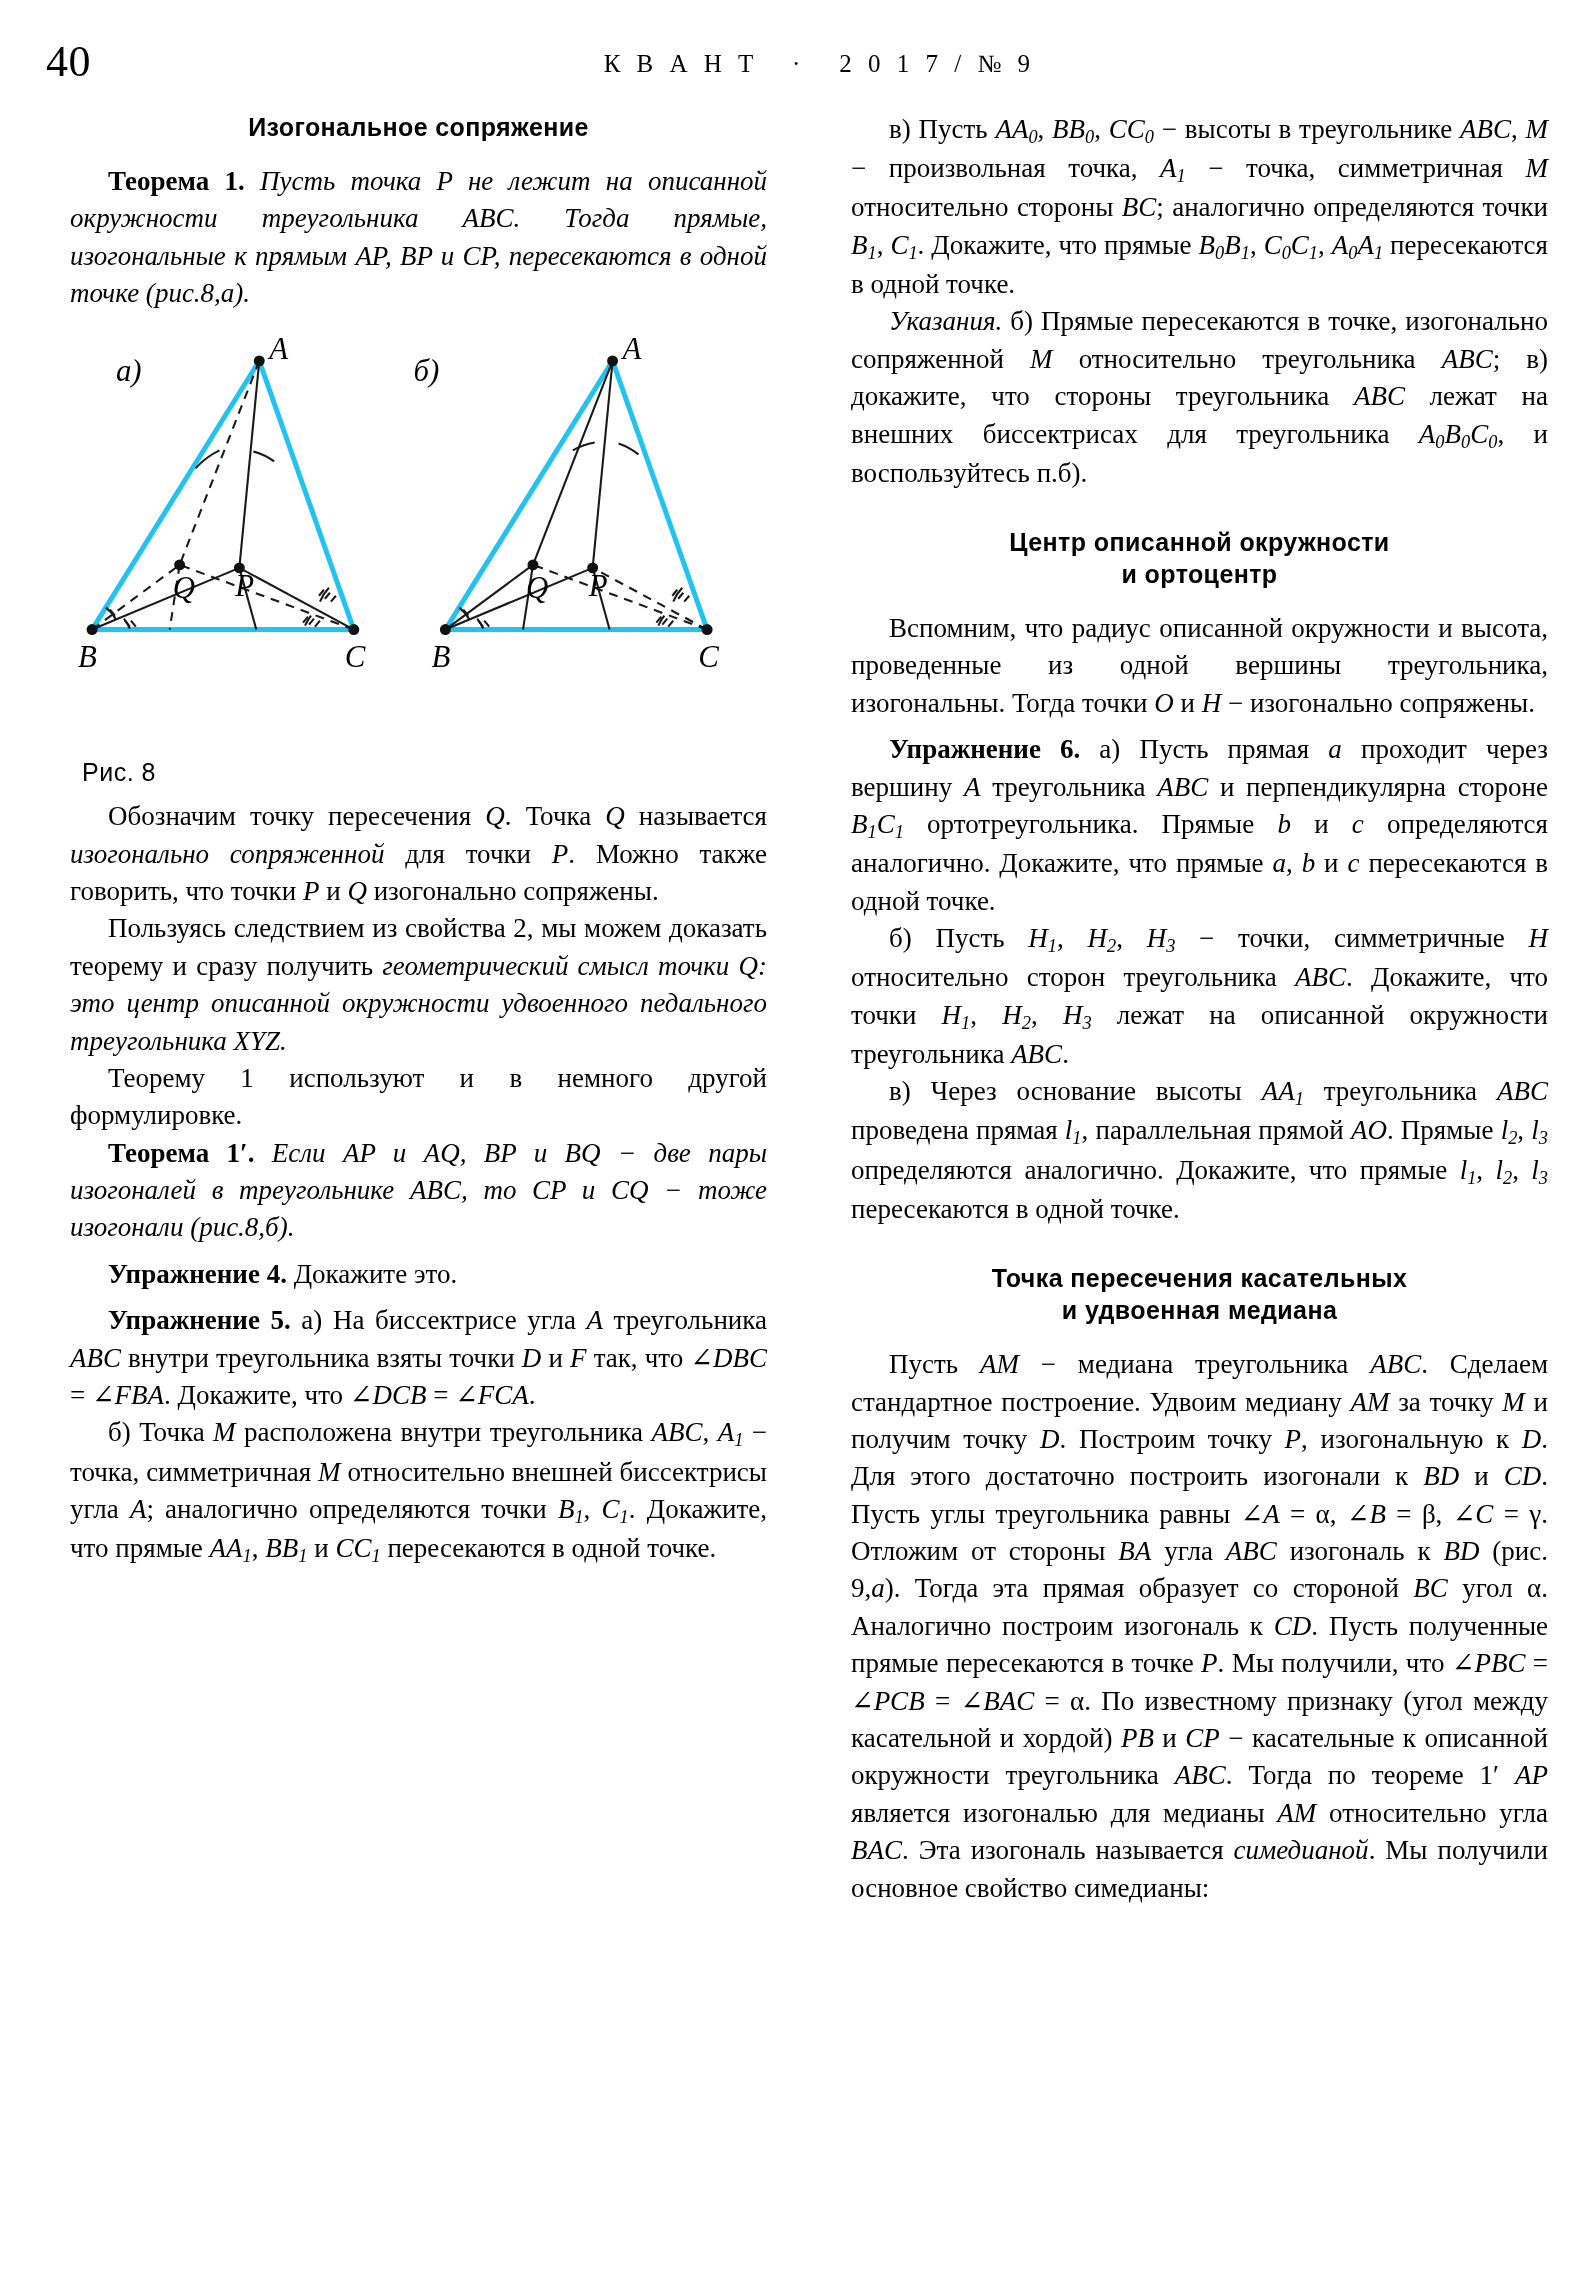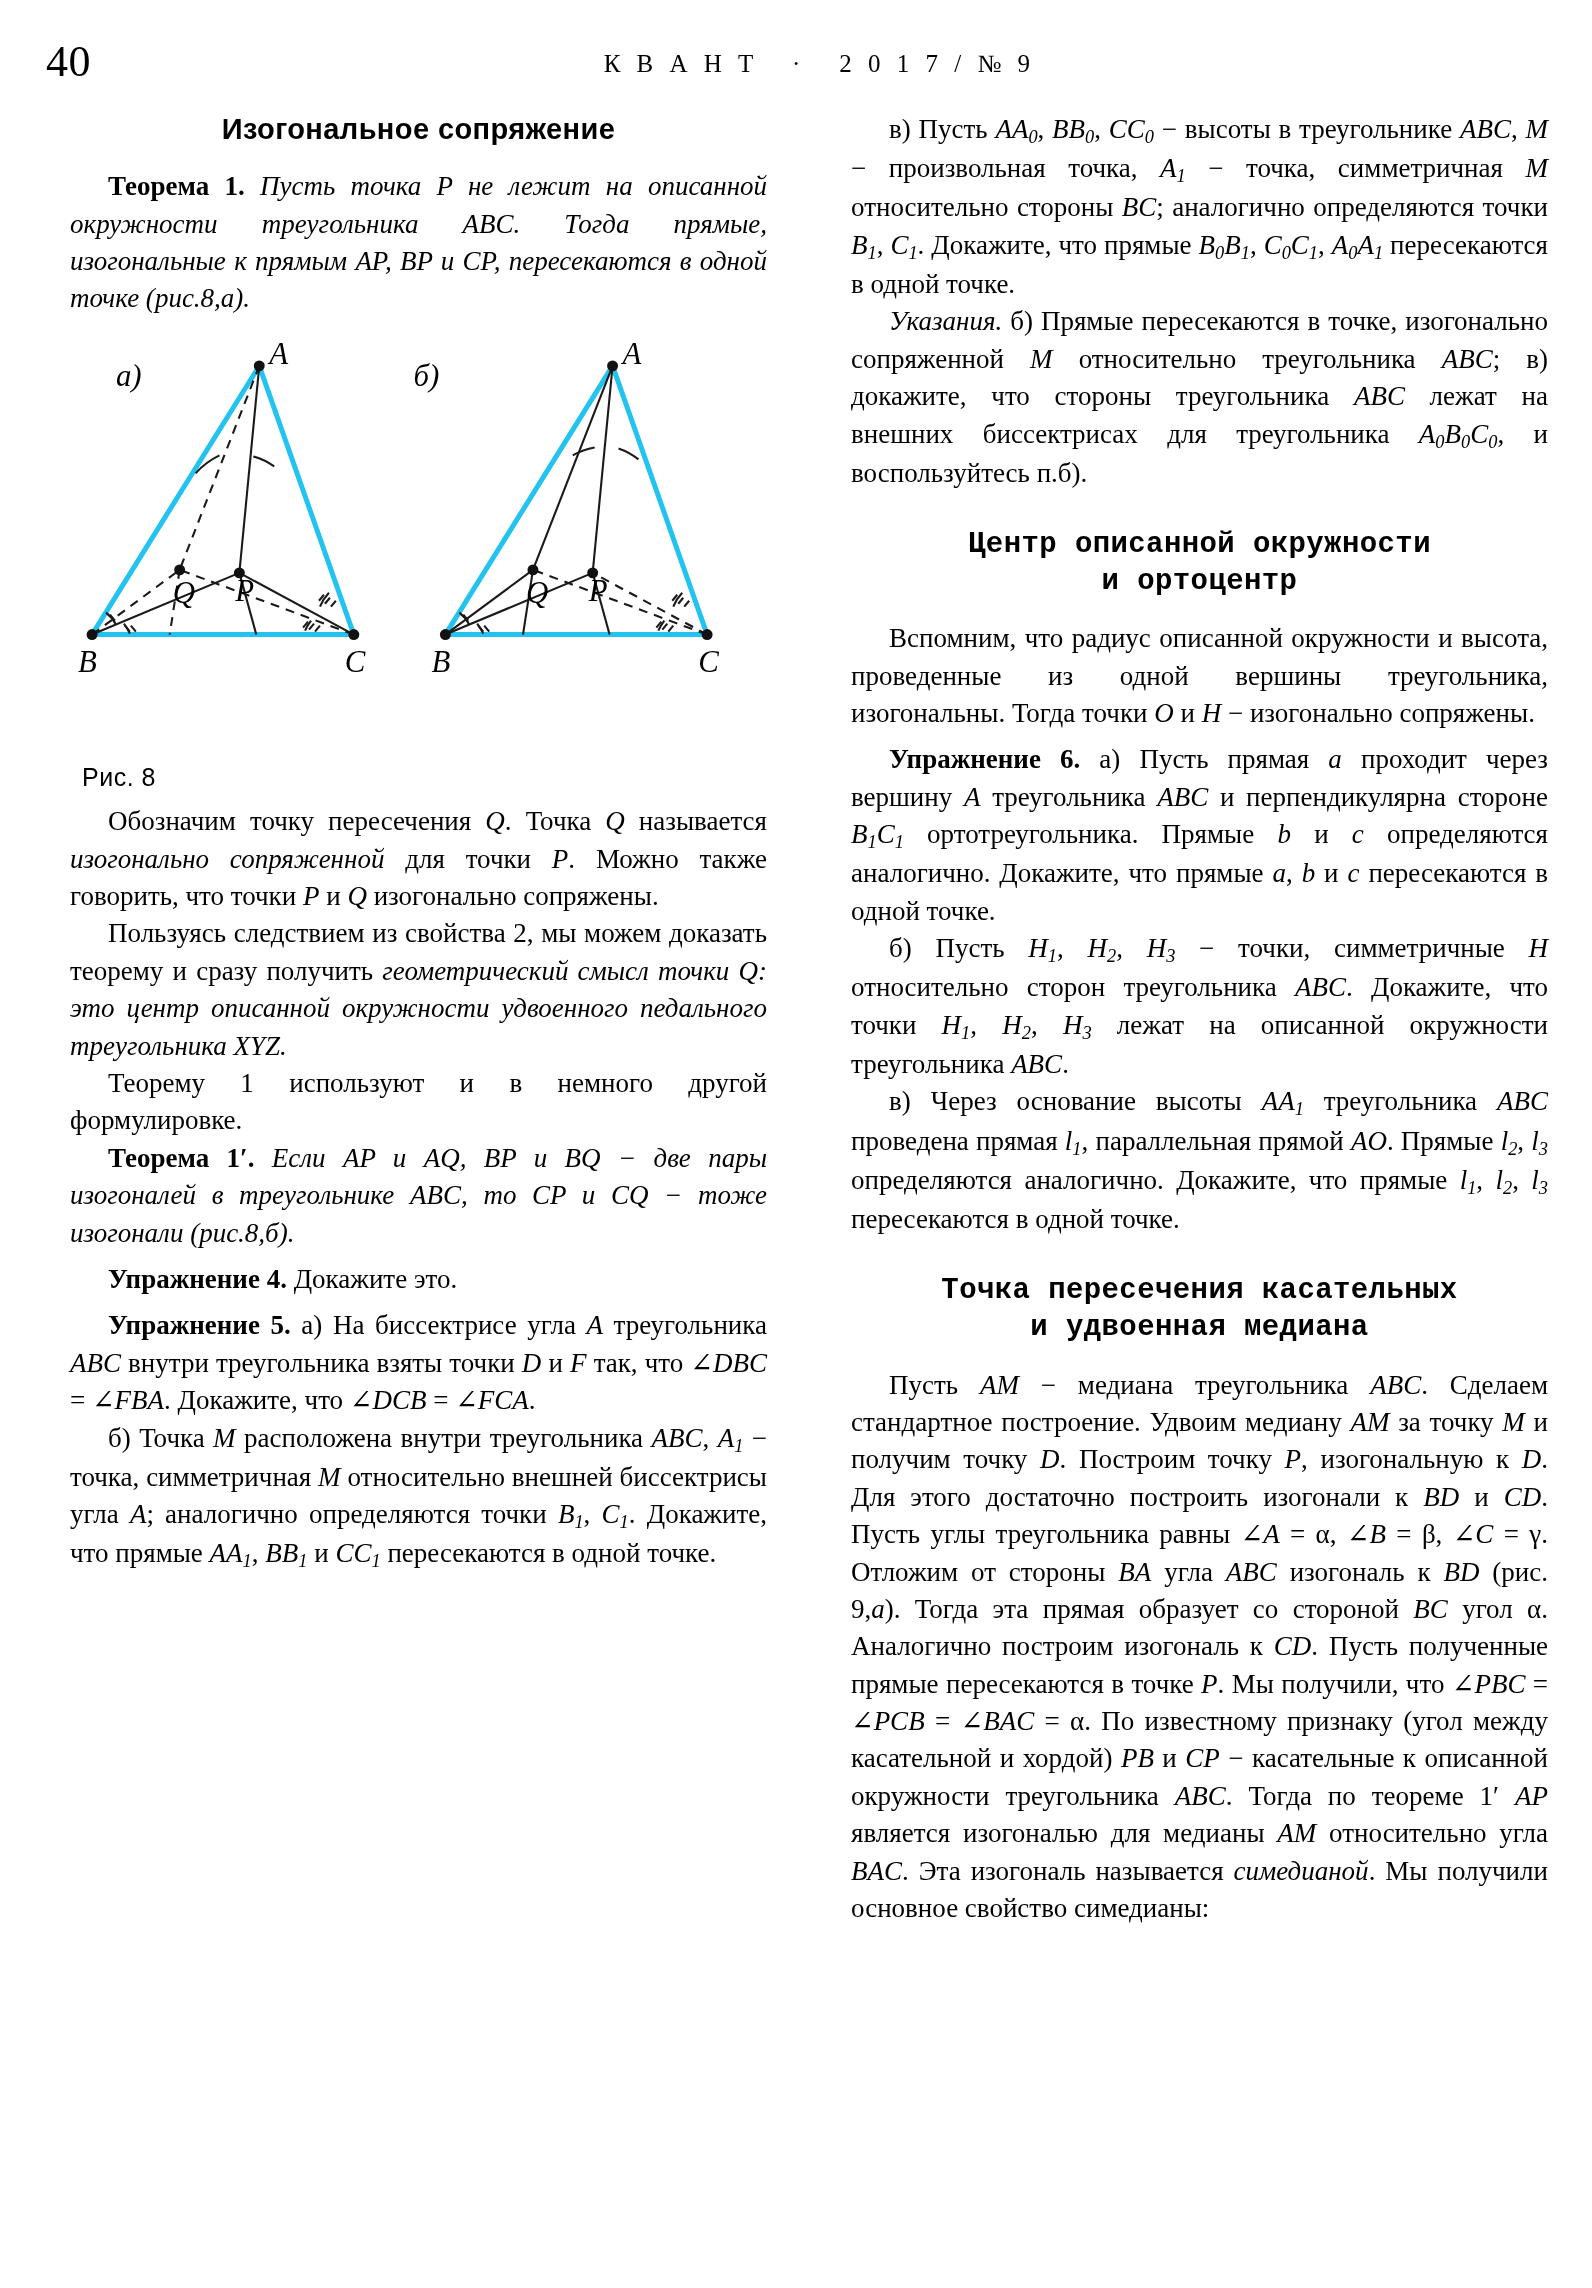--- a/index.html
+++ b/index.html
@@ -74,28 +74,28 @@
 
   p {
     margin: 0;
     text-indent: 38px;
   }
   p.gap { margin-top: 9px; }
 
   .sechead {
     font-family: "Liberation Sans", "DejaVu Sans", sans-serif;
     font-weight: bold;
-    font-size: 29px;
+    font-size: 25px;
     text-align: center;
     text-indent: 0;
     letter-spacing: 0.4px;
     line-height: 1.28;
     margin: 0 0 20px 0;
   }
-  .sechead.spaced { margin-top: 34px; font-family: Liberation Mono, monospace; }
+  .sechead.spaced { margin-top: 34px; }
 
   .bold { font-weight: bold; }
   .it   { font-style: italic; }
   .mi   { font-style: italic; }      
   sub   { font-size: 0.68em; vertical-align: -0.26em; }
 
   
   .figwrap {
     margin: 18px 0 0 0;
     text-indent: 0;

